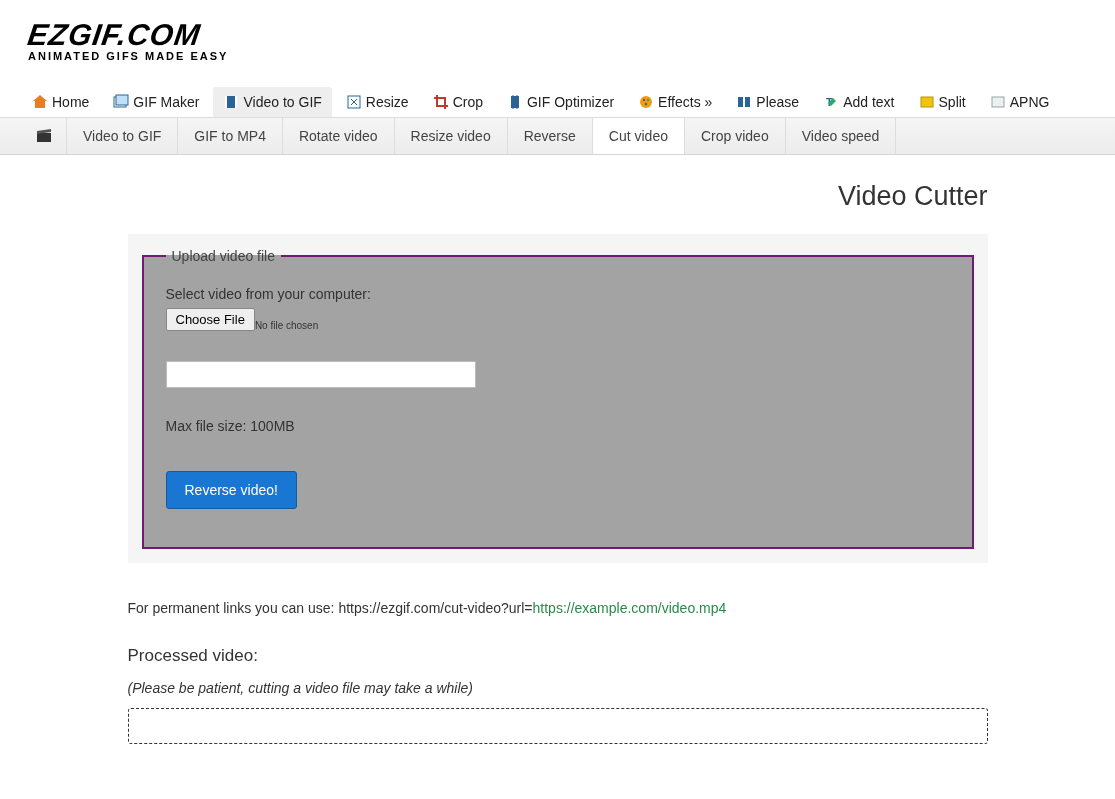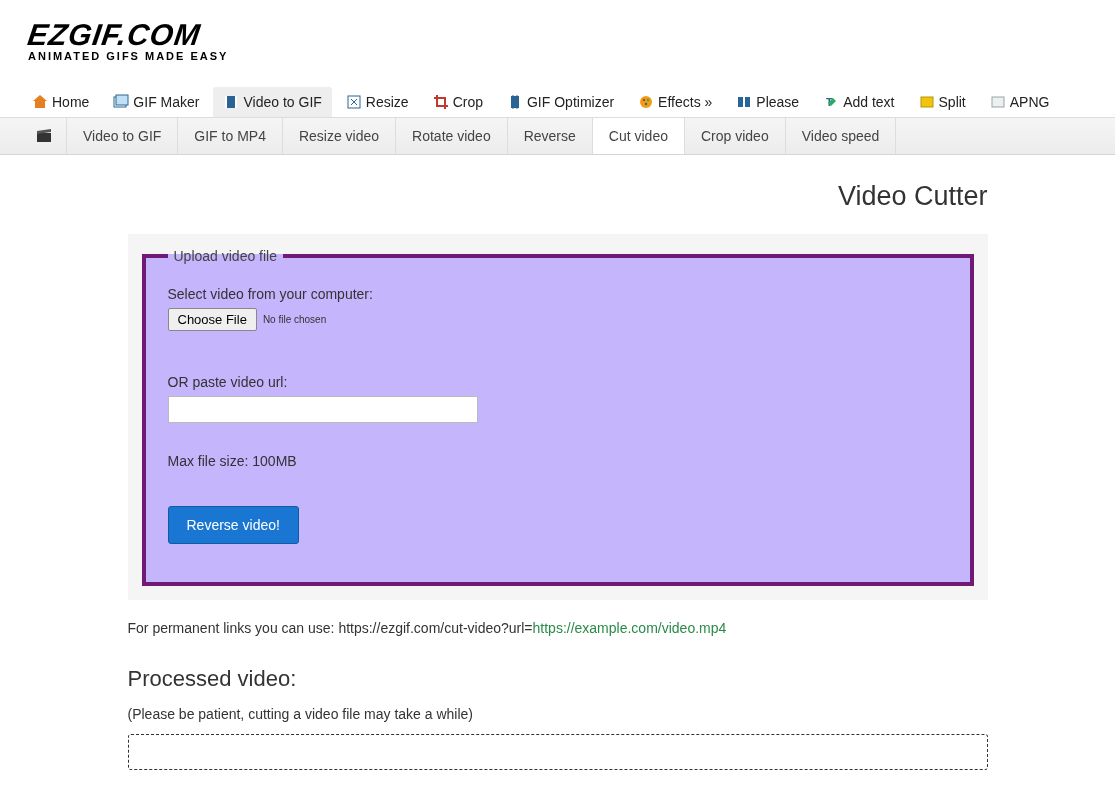--- a/index.html
+++ b/index.html
@@ -11,35 +11,35 @@
 .main-nav { display: flex; align-items: center; padding: 0 22px; margin-top: 16px; border-bottom: 1px solid #ddd; }
 .main-nav-item { display: flex; align-items: flex-start; padding: 7px 10px; cursor: pointer; font-size: 14px; color: #222; gap: 4px; margin-right: 4px; border-radius: 3px 3px 0 0; }
 .main-nav-item.active { background: #eee; }
 .icon { width: 16px; height: 16px; display: inline-block; }
 .sub-nav { background: linear-gradient(#f5f5f5, #ececec); border-bottom: 1px solid #d5d5d5; display: flex; align-items: stretch; padding: 0 22px; }
 .sub-nav-icon-cell { padding: 10px 14px; border-right: 1px solid #ddd; display: flex; align-items: center; }
 .sub-nav-item { padding: 10px 16px; border-right: 1px solid #ddd; cursor: pointer; color: #444; font-size: 14px; }
 .sub-nav-item.active { background: #fff; }
 .content { max-width: 880px; margin: 0 auto; padding: 26px 10px; }
 h1 { font-size: 27px; font-weight: 400; color: #333; margin-bottom: 22px; text-align: right; }
-h2 { font-size: 22px; font-weight: 400; color: #333; margin: 30px 0 14px; }
+h2 { font-size: 17px; font-weight: 400; color: #333; margin: 30px 0 14px; }
 .upload-area { background: #f5f5f5; padding: 14px; }
-fieldset { background: #c4b5fd; border: 4px solid #701a75; padding: 22px 22px 38px; }
+fieldset { background: #a3a3a3; border: 2px solid #701a75; padding: 22px 22px 38px; }
 legend { padding: 0 6px; color: #444; font-size: 14px; }
 .form-label { color: #333; margin-bottom: 6px; margin-top: 14px; }
 .form-label:first-of-type { margin-top: 0; }
-.file-row { display: flex; align-items: center; gap: 6px; margin-bottom: 43px; }
+.file-row { display: flex; align-items: flex-end; margin-bottom: 30px; }
 .choose-file-btn { background: #efefef; border: 1px solid #888; padding: 3px 9px; font-size: 13px; border-radius: 2px; cursor: pointer; }
 .file-status { color: #333; font-size: 10px; }
 .url-input { width: 310px; padding: 5px 6px; border: 1px solid #bbb; font-size: 13px; margin-bottom: 30px; }
 .help-line { color: #333; font-size: 14px; margin-bottom: 3px; }
 .upload-btn { background: #1976d2; border: 1px solid #135ba1; color: #fff; padding: 10px 18px; font-size: 14px; border-radius: 3px; cursor: pointer; margin-top: 34px; }
-.permalink-note { font-size: 14px; color: #333; margin-top: 20px; }
+.permalink-note { font-size: 14px; color: #333; margin-top: 37px; }
 .permalink-note a { color: #2a8a4a; text-decoration: none; }
-.patience-note { font-size: 14px; color: #333; margin-bottom: 12px; }
+.patience-note { font-size: 14px; color: #333; margin-bottom: 12px; font-style: italic; }
 .processed-box { border: 1px dashed #333; border-radius: 3px; height: 36px; }
 </style>
 </head>
 <body>
 
 <div class="header">
   <div class="logo">
     <div class="logo-text">EZGIF.COM</div>
     <div class="logo-tagline">ANIMATED GIFS MADE EASY</div>
   </div>
@@ -126,42 +126,41 @@
 
 <div class="sub-nav">
   <div class="sub-nav-icon-cell">
     <span class="icon"><svg viewBox="0 0 16 16">
           <rect x="1" y="5" width="14" height="9" fill="#333"></rect>
           <path d="M1 3l14-2v3l-14 2z" fill="#555"></path>
         </svg></span>
   </div>
   <div class="sub-nav-item"><span>Video to GIF</span></div>
   <div class="sub-nav-item"><span>GIF to MP4</span></div>
+  <div class="sub-nav-item"><span>Rotate video</span></div>
   <div class="sub-nav-item"><span>Resize video</span></div>
-  <div class="sub-nav-item"><span>Rotate video</span></div>
   <div class="sub-nav-item"><span>Reverse</span></div>
   <div class="sub-nav-item active"><span>Cut video</span></div>
   <div class="sub-nav-item"><span>Crop video</span></div>
   <div class="sub-nav-item"><span>Video speed</span></div>
 </div>
 
 <div class="content">
   <h1>Video Cutter</h1>
 
   <div class="upload-area">
     <fieldset>
       <legend>Upload video file</legend>
 
       <div class="form-label">Select video from your computer:</div>
       <div class="file-row">
         <button class="choose-file-btn">Choose File</button>
         <span class="file-status">No file chosen</span>
       </div>
 
-      <div class="form-label">OR paste video url:</div>
       <input type="text" class="url-input" style="">
 
       <div class="help-line">Max file size: 100MB</div>
 
       <button class="upload-btn">Reverse video!</button>
     </fieldset>
   </div>
 
   <div class="permalink-note">
     <span>For permanent links you can use: https://ezgif.com/cut-video?url=</span><a href="#">https://example.com/video.mp4</a>

